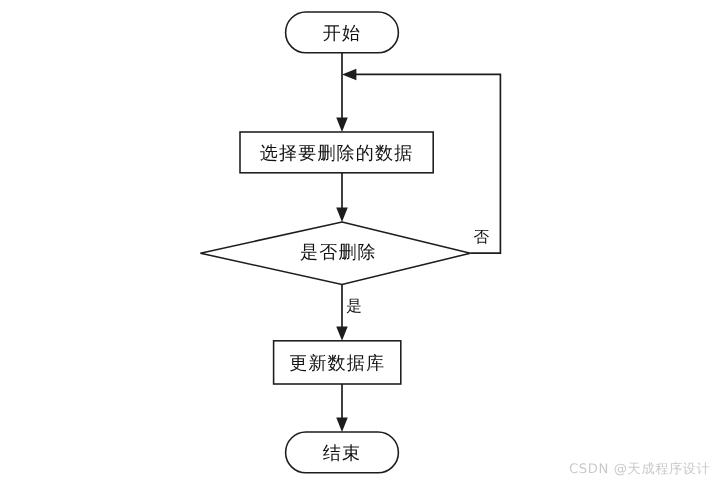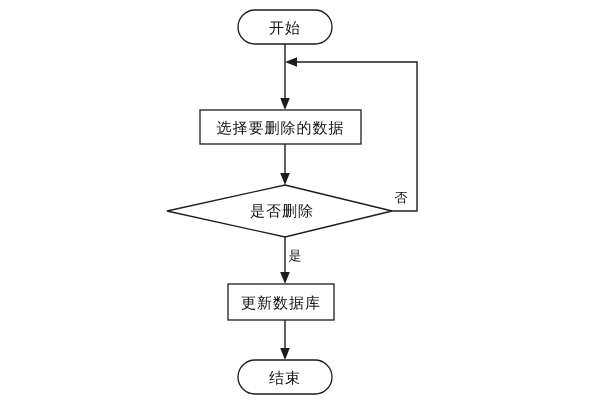--- a/index.html
+++ b/index.html
@@ -123,14 +123,15 @@
       <text class="node-label" x="281" y="303">更新数据库</text>
     </g>
 
     <g>
       <rect class="node-shape" x="238" y="360" width="94" height="34" rx="17" ry="17"></rect>
       <text class="node-label" x="285" y="378">结束</text>
     </g>
 
   </svg>
 
+  <div id="watermark">CSDN @天成程序设计</div>
 
 </div>
 
 </body></html>

